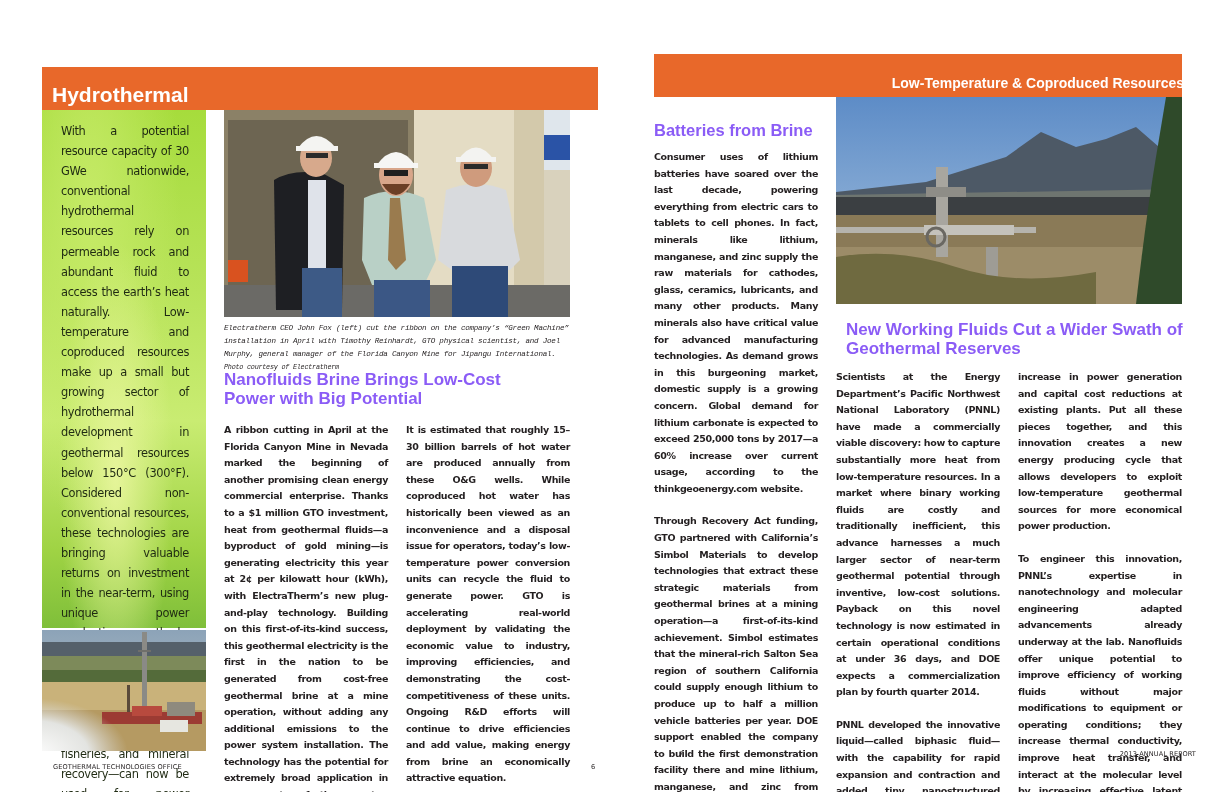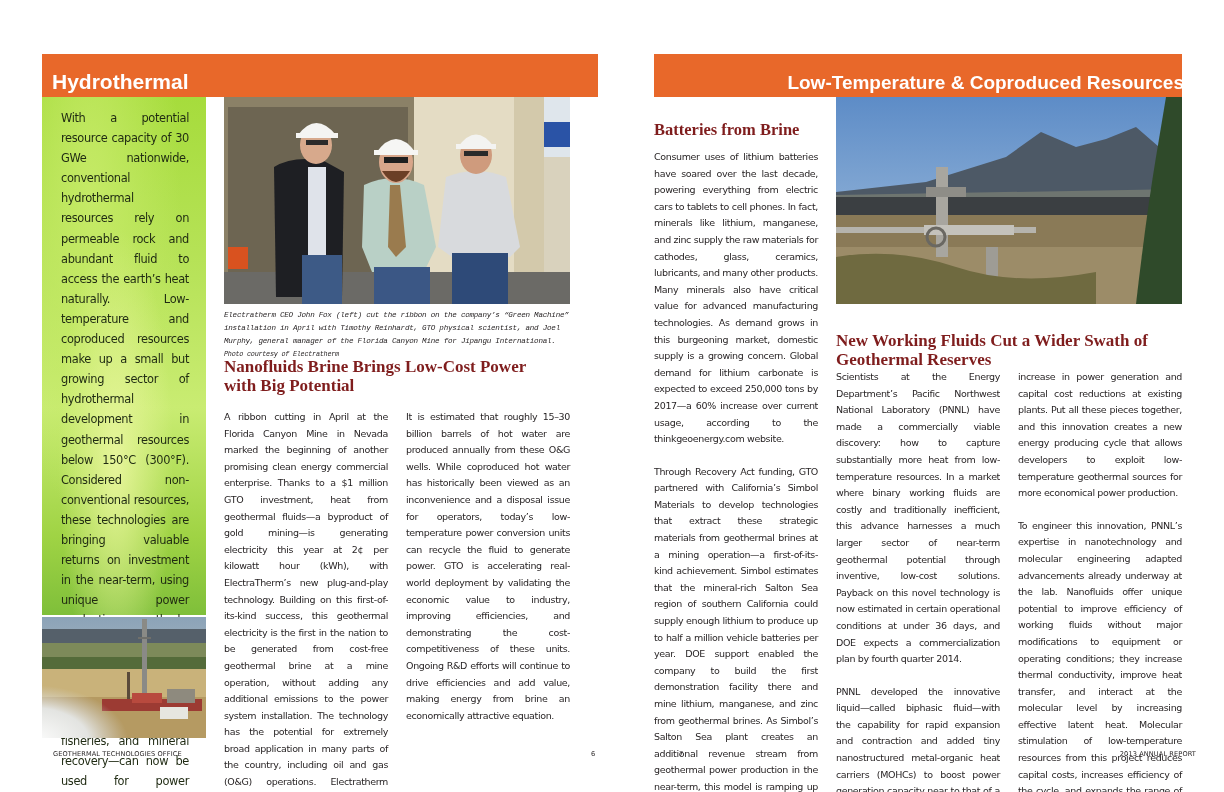--- a/index.html
+++ b/index.html
@@ -8,30 +8,30 @@
   .banner { background:#e8682a; }
   .banner-title { color:#ffffff; font-weight:bold; font-family:"Liberation Sans", sans-serif; }
   .sidebar-green {
     background:
       radial-gradient(ellipse at 45% 70%, #e6f59a 0%, rgba(230,245,154,0) 45%),
       radial-gradient(ellipse at 30% 20%, #c5ea66 0%, rgba(197,234,102,0) 55%),
       linear-gradient(180deg, #a6dc3c 0%, #b8e35a 35%, #c9ec72 60%, #9fd344 85%, #7fbf3a 100%);
   }
   .sidebar-text { font-size:11.4px; line-height:20.1px; text-align:justify; color:#1f2a12; font-family:"DejaVu Sans", sans-serif; letter-spacing:-0.35px; }
   .body-text { font-size:9.5px; line-height:16.6px; text-align:justify; color:#231f20; font-family:"DejaVu Sans", sans-serif; letter-spacing:-0.35px; }
-  .body-text p { margin:0 0 16px 0; }
-  .headline { color:#7f1d1d; font-weight:bold; font-family:Liberation Serif, serif; font-size:17px; line-height:18.5px; }
+  .body-text p { margin:0 0 16px 0;font-weight:bold; }
+  .headline { color:#8b5cf6; font-weight:bold; font-family:Liberation Sans, sans-serif; font-size:17px; line-height:18.5px; }
   .caption { font-size:7.6px; line-height:13px; font-style:italic; color:#231f20; font-family:Liberation Mono, monospace; letter-spacing:-0.25px; }
   .footer { font-size:6.6px; color:#231f20; font-family:"DejaVu Sans", sans-serif; letter-spacing:0.1px;margin-left:25px; }
   .photo { overflow:hidden; }
 </style>
 </head>
 <body>
 
-<div class="abs" style="left:0;top:0;width:612px;height:712px;">
+<div class="abs" style="left:0;top:13px;width:612px;height:712px;">
 
   <div class="abs banner" style="left:42px;top:54px;width:556px;height:43px;"></div>
   <div class="abs banner-title" style="left:52px;top:70px;font-size:21px;line-height:24px;">Hydrothermal</div>
 
   <div class="abs sidebar-green" style="left:42px;top:97px;width:164px;height:518px;"></div>
   <div class="abs sidebar-text" style="left:61px;top:108px;width:128px;hyphens:auto;-webkit-hyphens:auto;" lang="en">With a potential resource capacity of 30 GWe nationwide, conventional hydrothermal resources rely on permeable rock and abundant fluid to access the earth’s heat naturally. Low-temperature and coproduced resources make up a small but growing sector of hydrothermal development in geothermal resources below 150°C (300°F). Considered non-conventional resources, these technologies are bringing valuable returns on investment in the near-term, using unique power production methods. Low-temperature resources—once reserved for direct-use applications such as heating, greenhouses, fisheries, and mineral recovery—can now be used for power generation under the right conditions and have the potential to draw geothermal resources from across the nation, not just the western states.</div>
 
   <div class="abs photo" style="left:42px;top:617px;width:164px;height:121px;">
     <svg width="164" height="121" viewBox="0 0 164 121">
       <defs>
@@ -114,21 +114,21 @@
     <p>It is estimated that roughly 15–30 billion barrels of hot water are produced annually from these O&amp;G wells. While coproduced hot water has historically been viewed as an inconvenience and a disposal issue for operators, today’s low-temperature power conversion units can recycle the fluid to generate power. GTO is accelerating real-world deployment by validating the economic value to industry, improving efficiencies, and demonstrating the cost-competitiveness of these units. Ongoing R&amp;D efforts will continue to drive efficiencies and add value, making energy from brine an economically attractive equation.</p>
   </div>
 
   <div class="abs footer" style="left:28px;top:750px;">GEOTHERMAL TECHNOLOGIES OFFICE</div>
   <div class="abs footer" style="left:566px;top:750px;">6</div>
 </div>
 
 <div class="abs" style="left:612px;top:0;width:612px;height:792px;">
 
   <div class="abs banner" style="left:42px;top:54px;width:528px;height:43px;"></div>
-  <div class="abs banner-title" style="right:40px;top:73px;font-size:19px;line-height:20px;text-align:center;">Low-Temperature &amp; Coproduced Resources</div>
+  <div class="abs banner-title" style="right:40px;top:73px;font-size:14px;line-height:20px;text-align:center;">Low-Temperature &amp; Coproduced Resources</div>
 
   <div class="abs photo" style="left:224px;top:97px;width:346px;height:207px;">
     <svg width="346" height="207" viewBox="0 0 346 207">
       <defs>
         <linearGradient id="sky2" x1="0" y1="0" x2="0" y2="1">
           <stop offset="0" stop-color="#5d8cc7"></stop>
             <stop offset="1" stop-color="#a9c4df"></stop>
         </linearGradient>
       </defs>
       <rect width="346" height="207" fill="url(#sky2)"></rect>
@@ -148,21 +148,21 @@
     </svg>
   </div>
 
   <div class="abs headline" style="left:42px;top:121px;width:180px;font-size:16.5px;">Batteries from Brine</div>
   <div class="abs body-text" style="left:42px;top:149px;width:164px;">
     <p>Consumer uses of lithium batteries have soared over the last decade, powering everything from electric cars to tablets to cell phones. In fact, minerals like lithium, manganese, and zinc supply the raw materials for cathodes, glass, ceramics, lubricants, and many other products. Many minerals also have critical value for advanced manufacturing technologies. As demand grows in this burgeoning market, domestic supply is a growing concern. Global demand for lithium carbonate is expected to exceed 250,000 tons by 2017—a 60% increase over current usage, according to the thinkgeoenergy.com website.</p>
     <p>Through Recovery Act funding, GTO partnered with California’s Simbol Materials to develop technologies that extract these strategic materials from geothermal brines at a mining operation—a first-of-its-kind achievement. Simbol estimates that the mineral-rich Salton Sea region of southern California could supply enough lithium to produce up to half a million vehicle batteries per year. DOE support enabled the company to build the first demonstration facility there and mine lithium, manganese, and zinc from geothermal brines. As Simbol’s Salton Sea plant creates an additional revenue stream from geothermal power production in the near-term, this model is ramping up for commercial-scale mineral recovery by spring 2014 and will be replicable for mineral extraction at other sites going forward.</p>
 
   </div>
 
-  <div class="abs headline" style="left:224px;top:321px;width:350px;margin-top:11px;">New Working Fluids Cut a Wider Swath of Geothermal Reserves</div>
+  <div class="abs headline" style="left:234px;top:321px;width:350px;">New Working Fluids Cut a Wider Swath of Geothermal Reserves</div>
   <div class="abs body-text" style="left:224px;top:369px;width:164px;">
     <p>Scientists at the Energy Department’s Pacific Northwest National Laboratory (PNNL) have made a commercially viable discovery: how to capture substantially more heat from low-temperature resources. In a market where binary working fluids are costly and traditionally inefficient, this advance harnesses a much larger sector of near-term geothermal potential through inventive, low-cost solutions. Payback on this novel technology is now estimated in certain operational conditions at under 36 days, and DOE expects a commercialization plan by fourth quarter 2014.</p>
     <p>PNNL developed the innovative liquid—called biphasic fluid—with the capability for rapid expansion and contraction and added tiny nanostructured metal-organic heat carriers (MOHCs) to boost power generation capacity near to that of a conventional steam cycle. The team found that the new working fluid has significantly exceeded performance requirements at lab-scale, with a 15%</p>
   </div>
   <div class="abs body-text" style="left:406px;top:369px;width:164px;">
     <p>increase in power generation and capital cost reductions at existing plants. Put all these pieces together, and this innovation creates a new energy producing cycle that allows developers to exploit low-temperature geothermal sources for more economical power production.</p>
     <p>To engineer this innovation, PNNL’s expertise in nanotechnology and molecular engineering adapted advancements already underway at the lab. Nanofluids offer unique potential to improve efficiency of working fluids without major modifications to equipment or operating conditions; they increase thermal conductivity, improve heat transfer, and interact at the molecular level by increasing effective latent heat. Molecular stimulation of low-temperature resources from this project reduces capital costs, increases efficiency of the cycle, and expands the range of geothermal resources suitable for economic power production and waste heat recovery.</p>
   </div>
 
   <div class="abs footer" style="left:42px;top:750px;">7</div>

